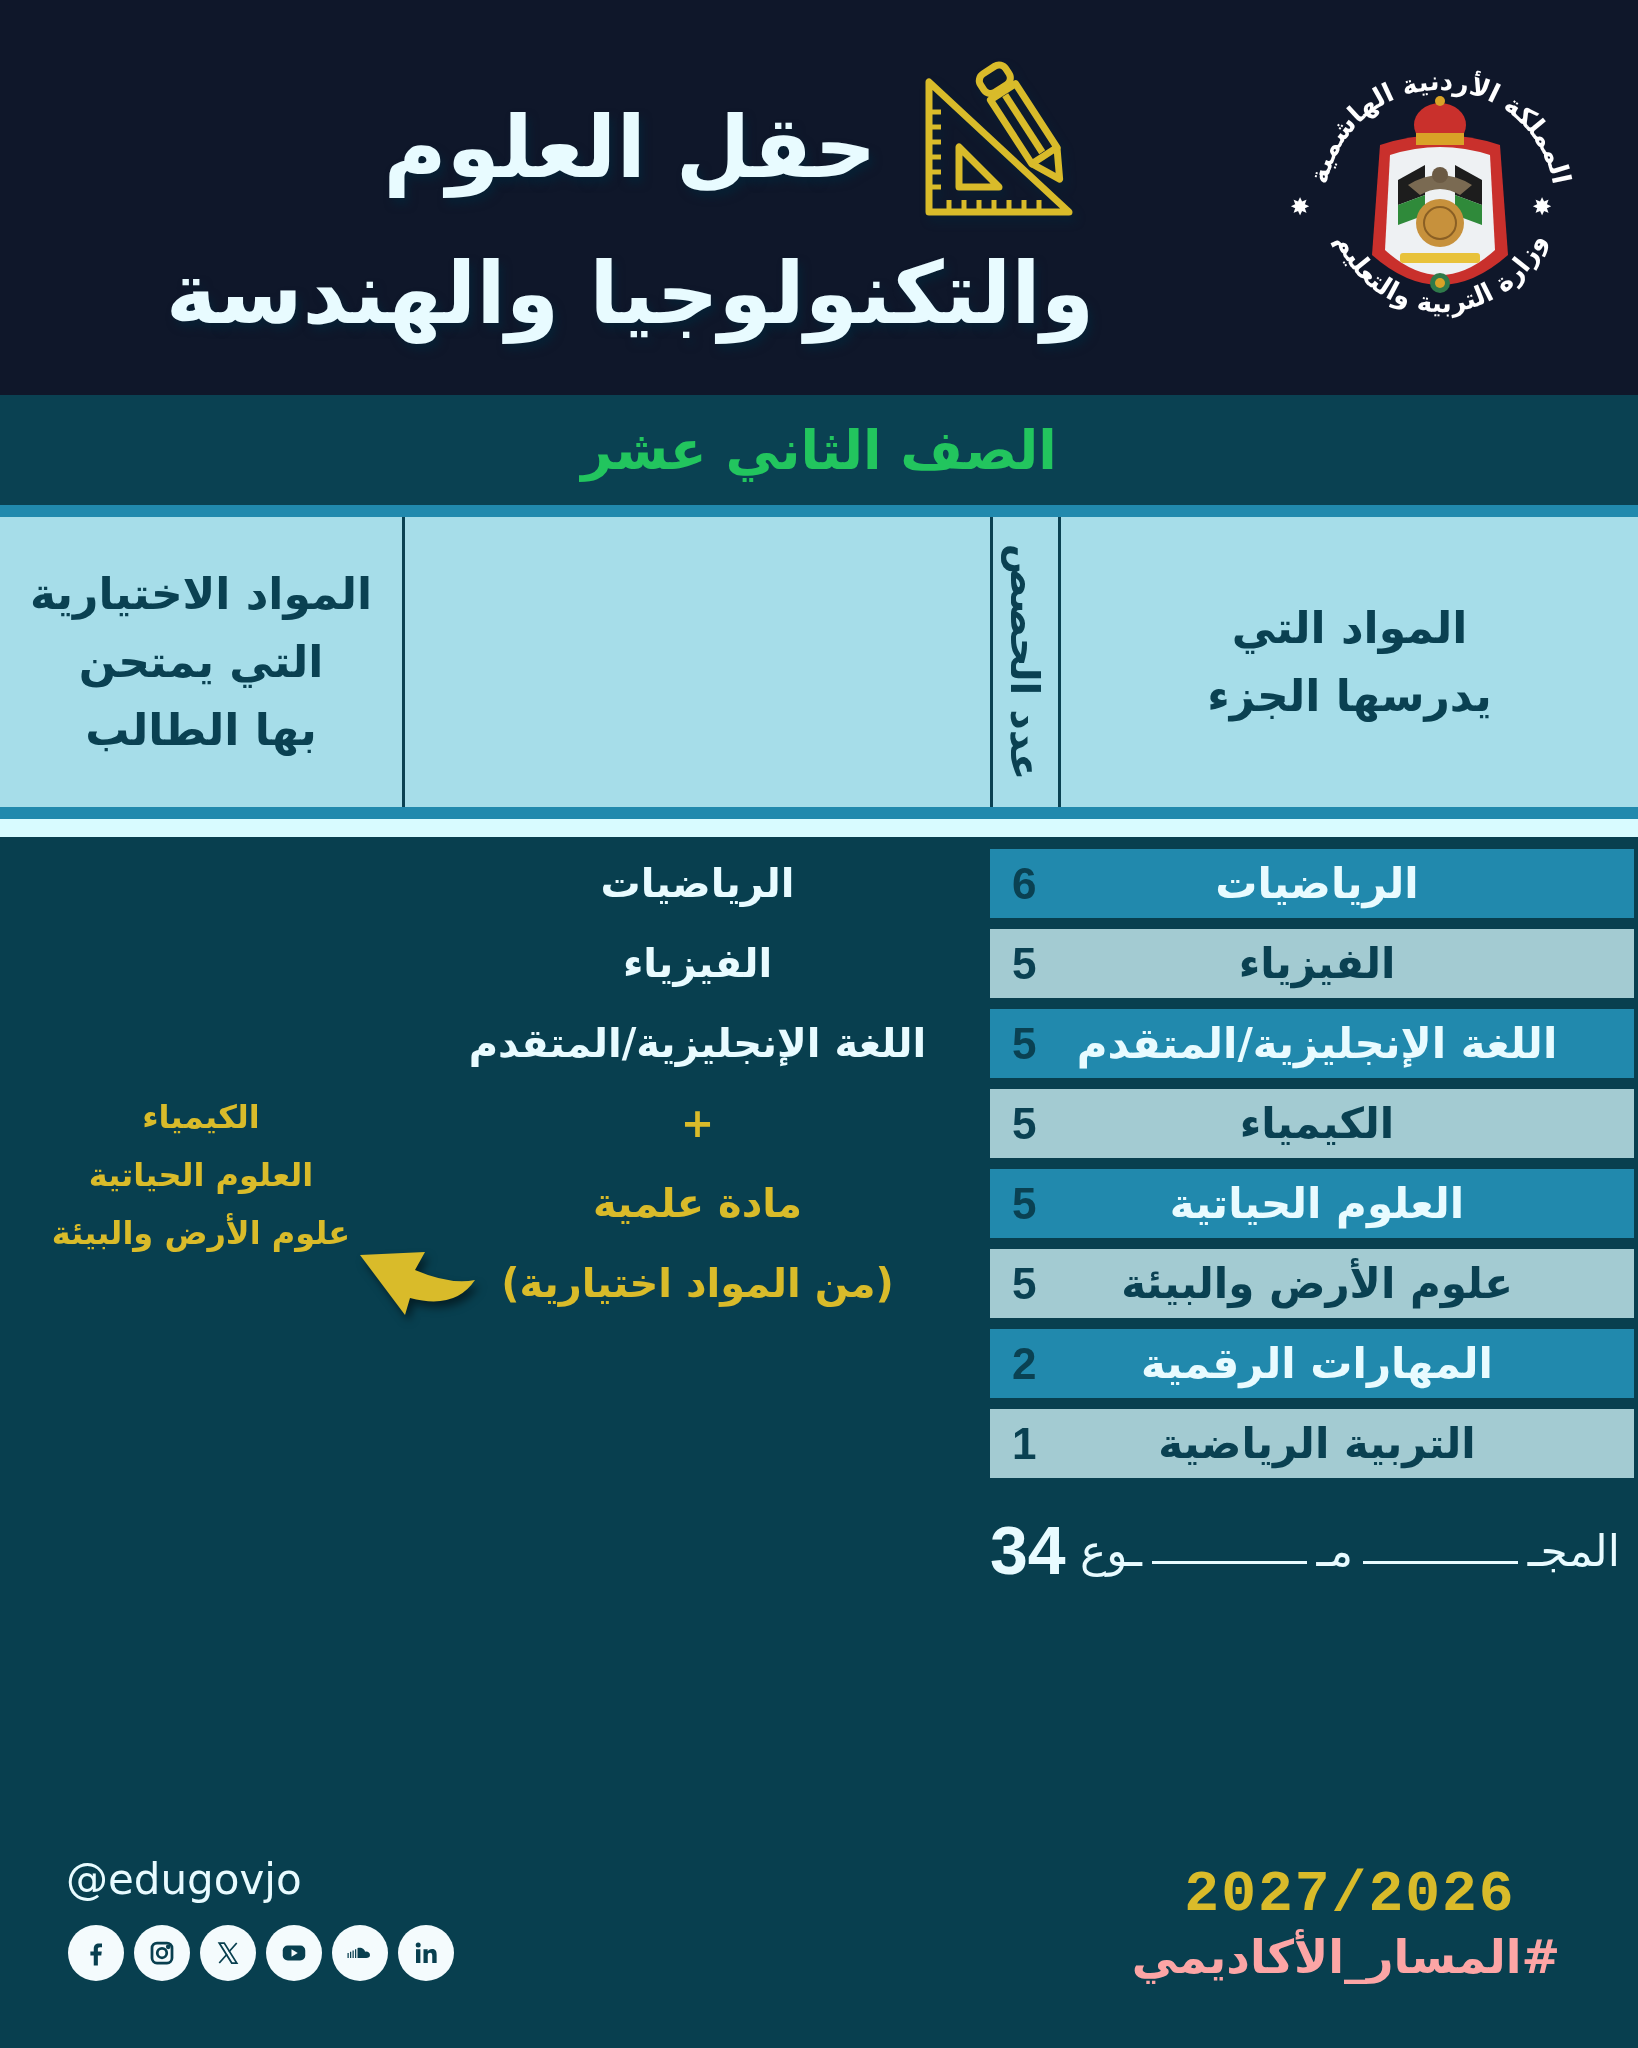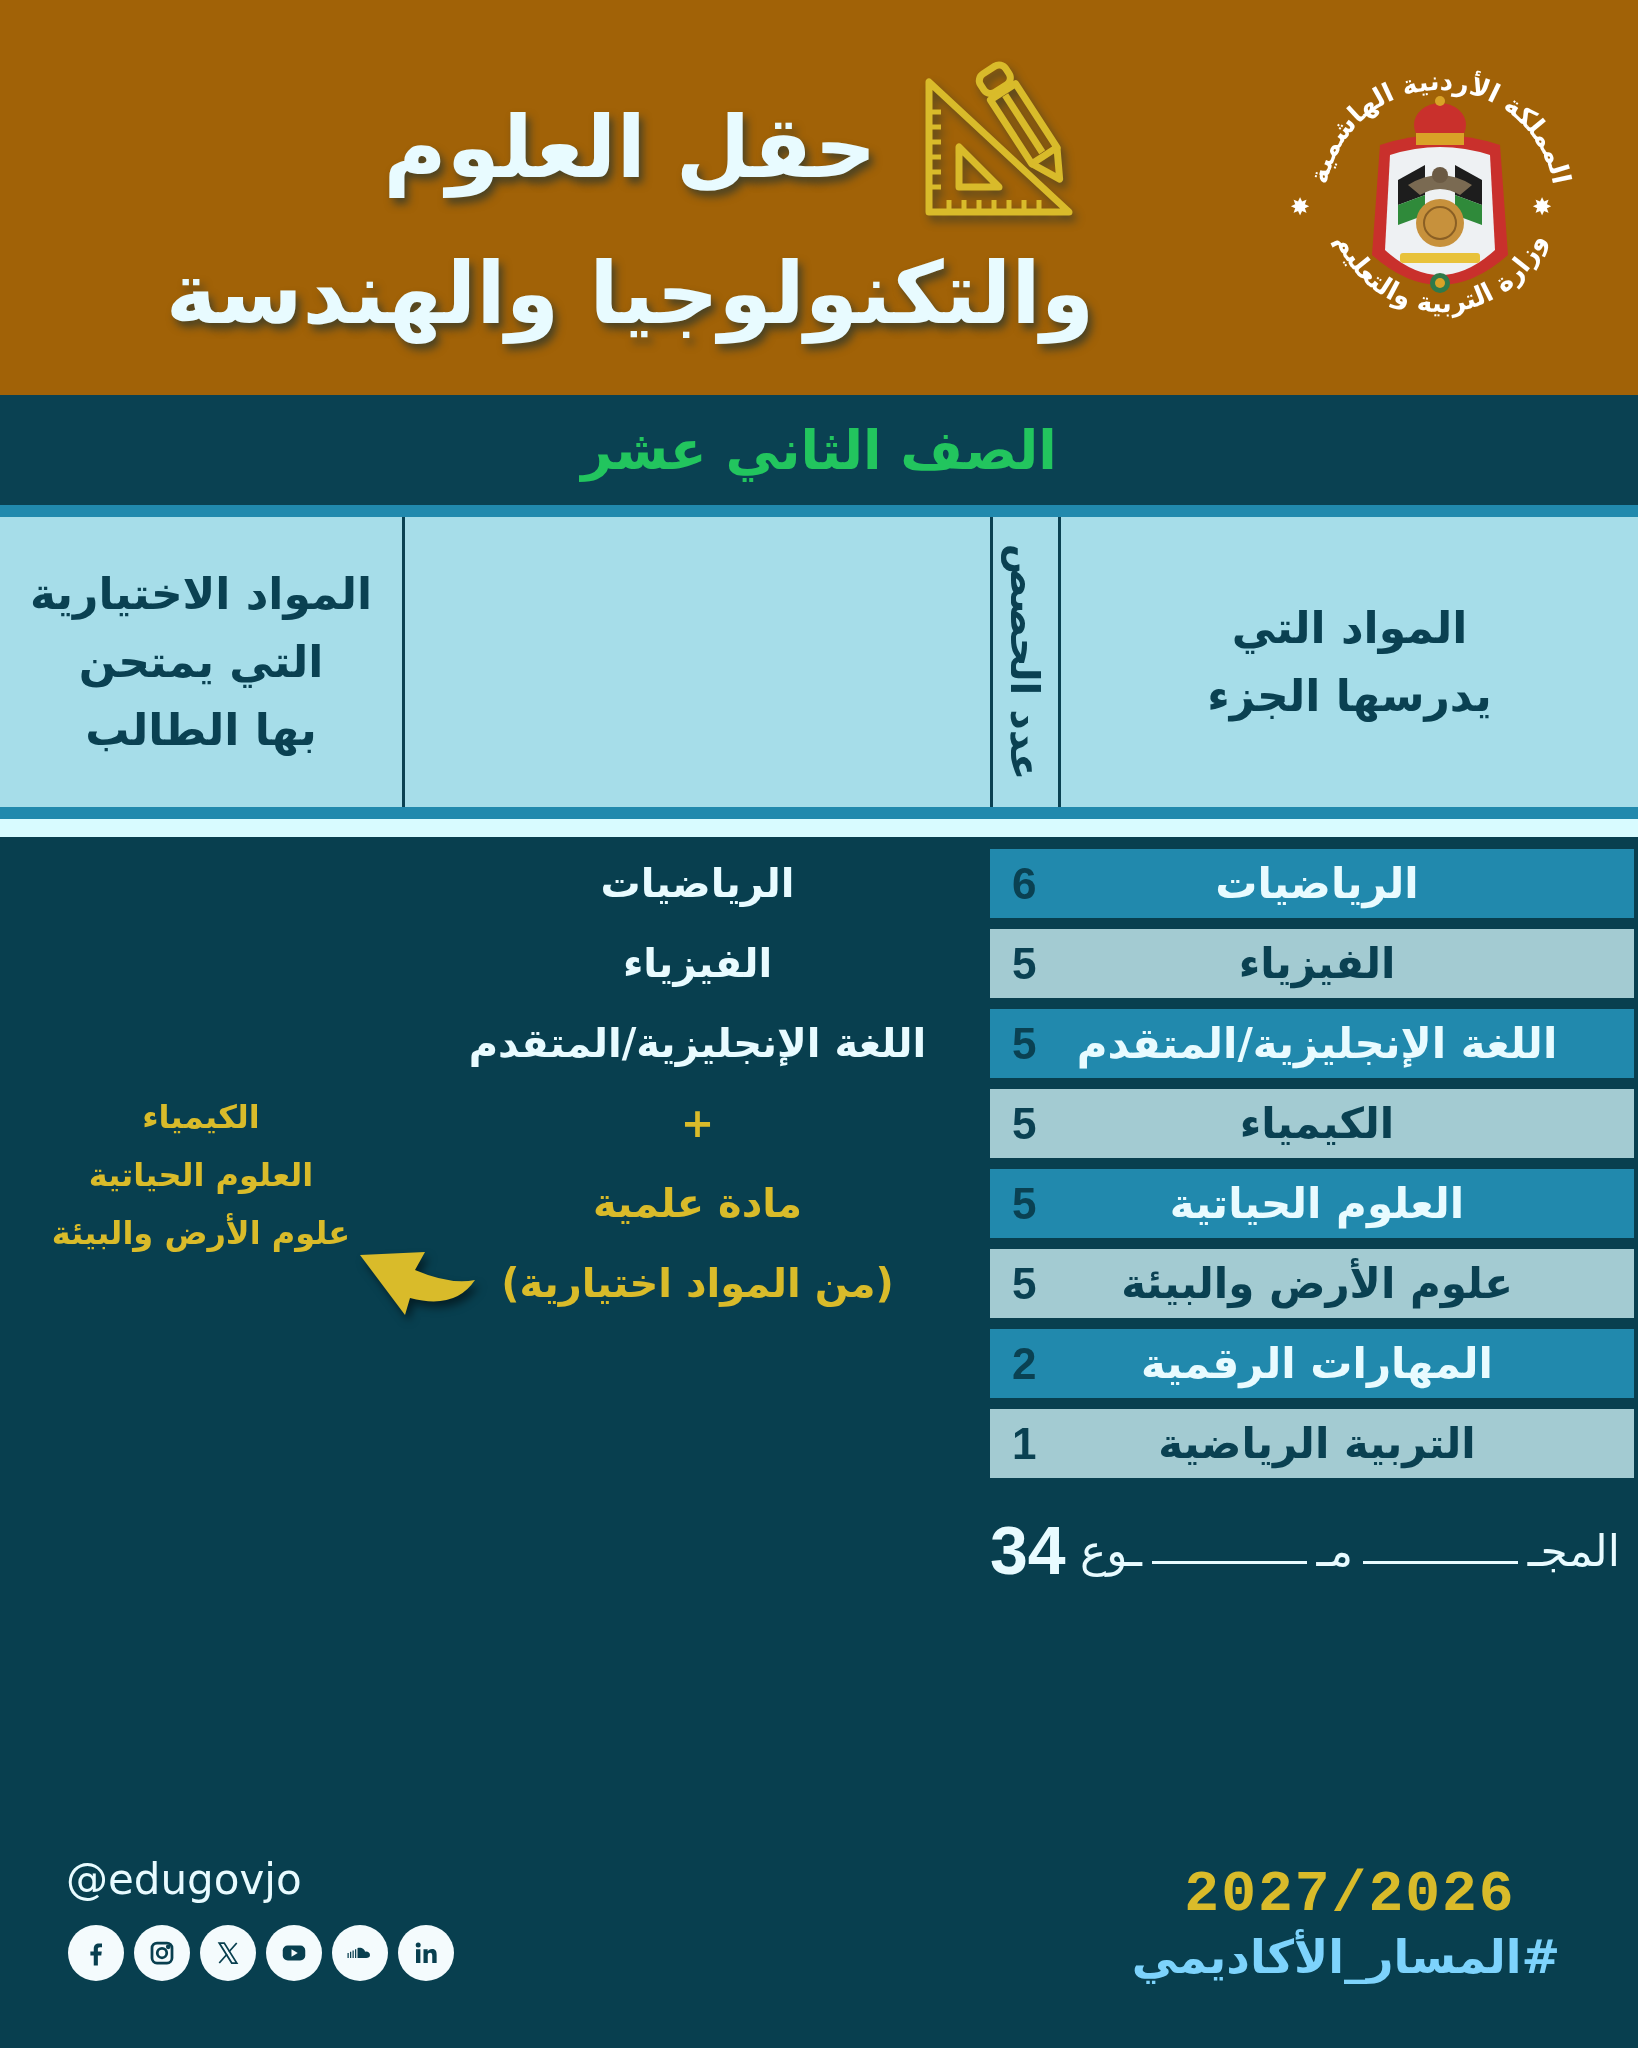--- a/index.html
+++ b/index.html
@@ -8,21 +8,21 @@
       position: relative;
       background: #083f4f;
       font-family: "DejaVu Sans", "Liberation Sans", sans-serif;
       direction: rtl;
     }
     .abs { position: absolute; }
 
     
     .banner {
       left: 0; top: 0; width: 1638px; height: 395px;
-      background: #a16207;
+      background: #0f172a;
     }
     .title-line {
       position: absolute;
       color: #e8fbff;
       font-weight: bold;
       text-align: center;
       white-space: nowrap;
       text-shadow: 4px 6px 8px rgba(0,40,60,0.55);
       direction: rtl;
     }
@@ -135,21 +135,21 @@
       cursor: pointer;
     }
     .social svg { width: 30px; height: 30px; }
     .year {
       left: 1180px; top: 1862px; width: 340px; text-align: center; direction: ltr;
       font-family: Liberation Mono, monospace;
       font-size: 58px; font-weight: bold; color: #d9bb2a; letter-spacing: 2px;
     }
     .hashtag {
       left: 1140px; top: 1930px; width: 420px; text-align: center;
-      font-size: 46px; font-weight: bold; color: #7dd3fc; white-space: nowrap;
+      font-size: 46px; font-weight: bold; color: #fca5a5; white-space: nowrap;
     }
   </style>
 </head>
 <body>
 
 <div class="abs banner">
   <div class="title-line title-1">حقل العلوم</div>
   <div class="title-line title-2">والتكنولوجيا والهندسة</div>
 </div>
 

